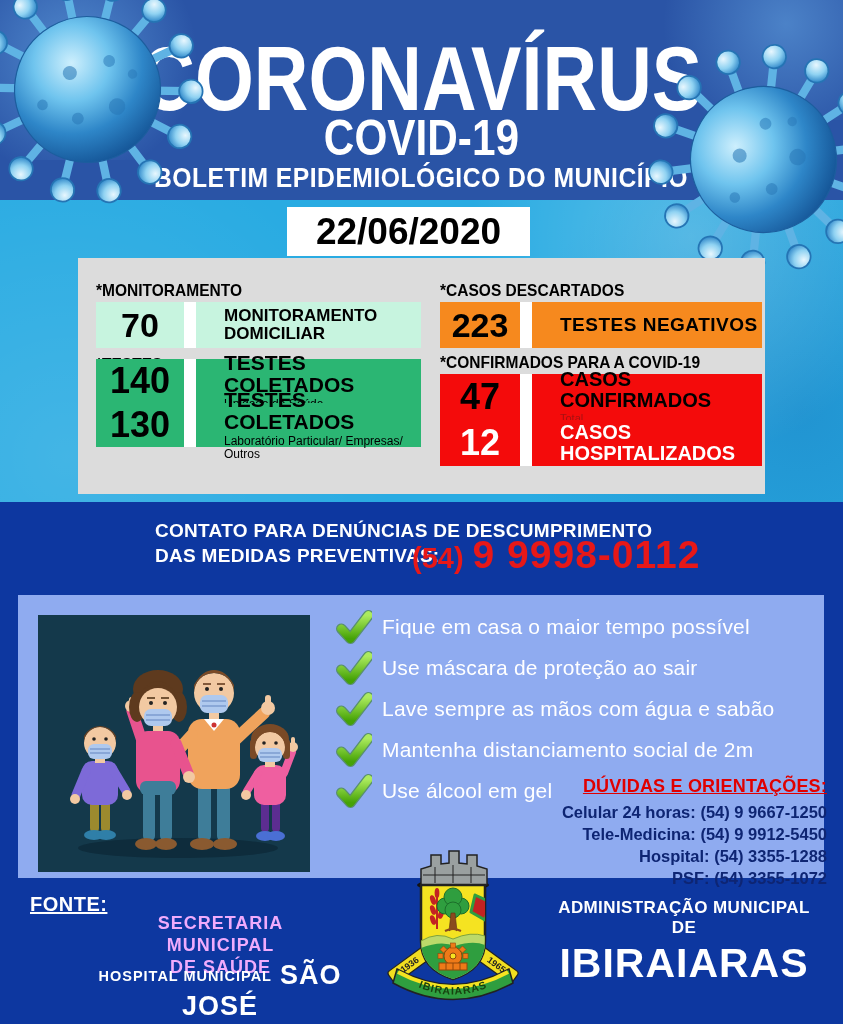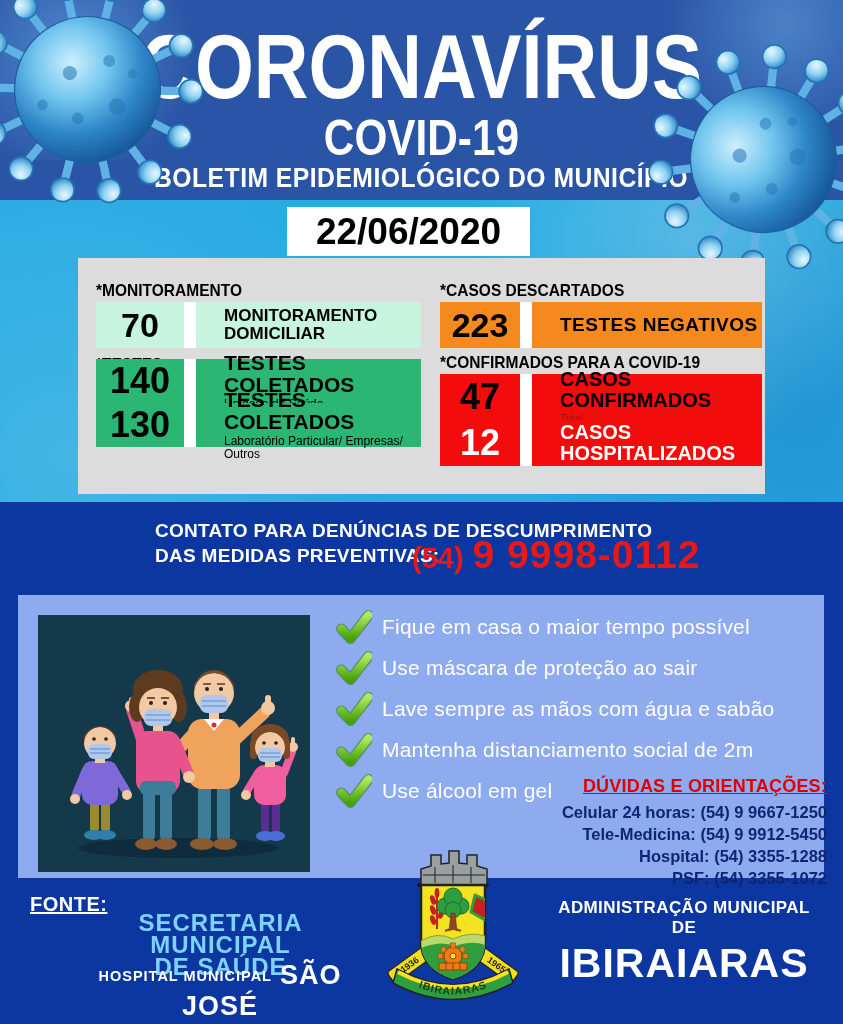--- a/index.html
+++ b/index.html
@@ -5,21 +5,21 @@
   html,body{margin:0;padding:0;background:#444;}
   .page{position:relative;width:843px;height:1024px;margin:0 auto;overflow:hidden;
         background:#0d37a0;font-family:"Liberation Sans",sans-serif;}
 
   
   .header{position:absolute;left:0;top:0;width:843px;height:200px;background:#2a54a6;z-index:1;}
   .patch-tl{position:absolute;left:0;top:0;width:210px;height:160px;
     background:radial-gradient(circle at 35% 35%, rgba(130,205,255,.45), rgba(130,205,255,0) 72%);}
   .patch-tr{position:absolute;right:0;top:0;width:190px;height:120px;
     background:radial-gradient(circle at 70% 20%, rgba(130,205,255,.38), rgba(130,205,255,0) 75%);}
-  .header-title{position:absolute;left:0;top:20px;width:100%;text-align:center;color:#fff;
+  .header-title{position:absolute;left:0;top:32px;width:100%;text-align:center;color:#fff;
     font-weight:bold;font-size:86px;line-height:92px;letter-spacing:0;white-space:nowrap;z-index:3;}
   .header-title span{display:inline-block;transform:scale(.88,1.06);}
   .header-subtitle{position:absolute;left:0;top:112px;width:100%;text-align:center;color:#fff;
     font-weight:bold;font-size:47px;line-height:52px;z-index:3;}
   .header-subtitle span{display:inline-block;transform:scale(.9,1.05);}
   .header-tagline{position:absolute;left:0;top:163px;width:100%;text-align:center;color:#fff;
     font-weight:bold;font-size:26px;letter-spacing:.5px;z-index:3;}
   .header-tagline span{display:inline-block;transform:scale(.95,1.05);}
   .virus{position:absolute;z-index:2;}
   .virus-left{left:-30px;top:-28px;width:235px;height:235px;}
@@ -89,22 +89,22 @@
   .check-txt{color:#fff;font-size:21px;letter-spacing:.2px;white-space:nowrap;}
 
   .duvidas-title{position:absolute;right:16px;top:776px;color:#e00000;font-weight:bold;font-size:18px;
     text-decoration:underline;letter-spacing:.2px;z-index:4;}
   .phones{position:absolute;right:16px;top:801px;text-align:right;color:#0e2573;font-weight:bold;
     font-size:16.5px;line-height:22px;z-index:4;white-space:nowrap;}
 
   
   .fonte{position:absolute;left:30px;top:893px;color:#fff;font-weight:bold;font-size:20px;
     text-decoration:underline;letter-spacing:.5px;z-index:3;}
-  .secretaria{position:absolute;left:108px;top:912px;width:225px;text-align:center;color:#7dd3fc;
-    font-weight:bold;font-size:24px;line-height:22px;letter-spacing:1px;z-index:3;}
+  .secretaria{position:absolute;left:108px;top:912px;width:225px;text-align:center;color:#f0abfc;
+    font-weight:bold;font-size:18px;line-height:22px;letter-spacing:1px;z-index:3;}
   .hospital{position:absolute;left:60px;top:960px;width:320px;text-align:center;color:#fff;
     font-weight:bold;z-index:3;}
   .hospital .pfx{font-size:14.5px;letter-spacing:1px;vertical-align:3px;}
   .hospital .name{font-size:27px;letter-spacing:1px;margin-left:8px;}
   .crest{position:absolute;left:383px;top:833px;width:140px;height:190px;z-index:5;}
   .admin{position:absolute;left:545px;top:898px;width:278px;text-align:center;color:#fff;z-index:3;}
   .admin-l1{font-weight:bold;font-size:17px;letter-spacing:.4px;}
   .admin-l2{font-weight:bold;font-size:41px;letter-spacing:1px;margin-top:2px;}
   .hide-defs{position:absolute;width:0;height:0;overflow:hidden;}
 </style>

